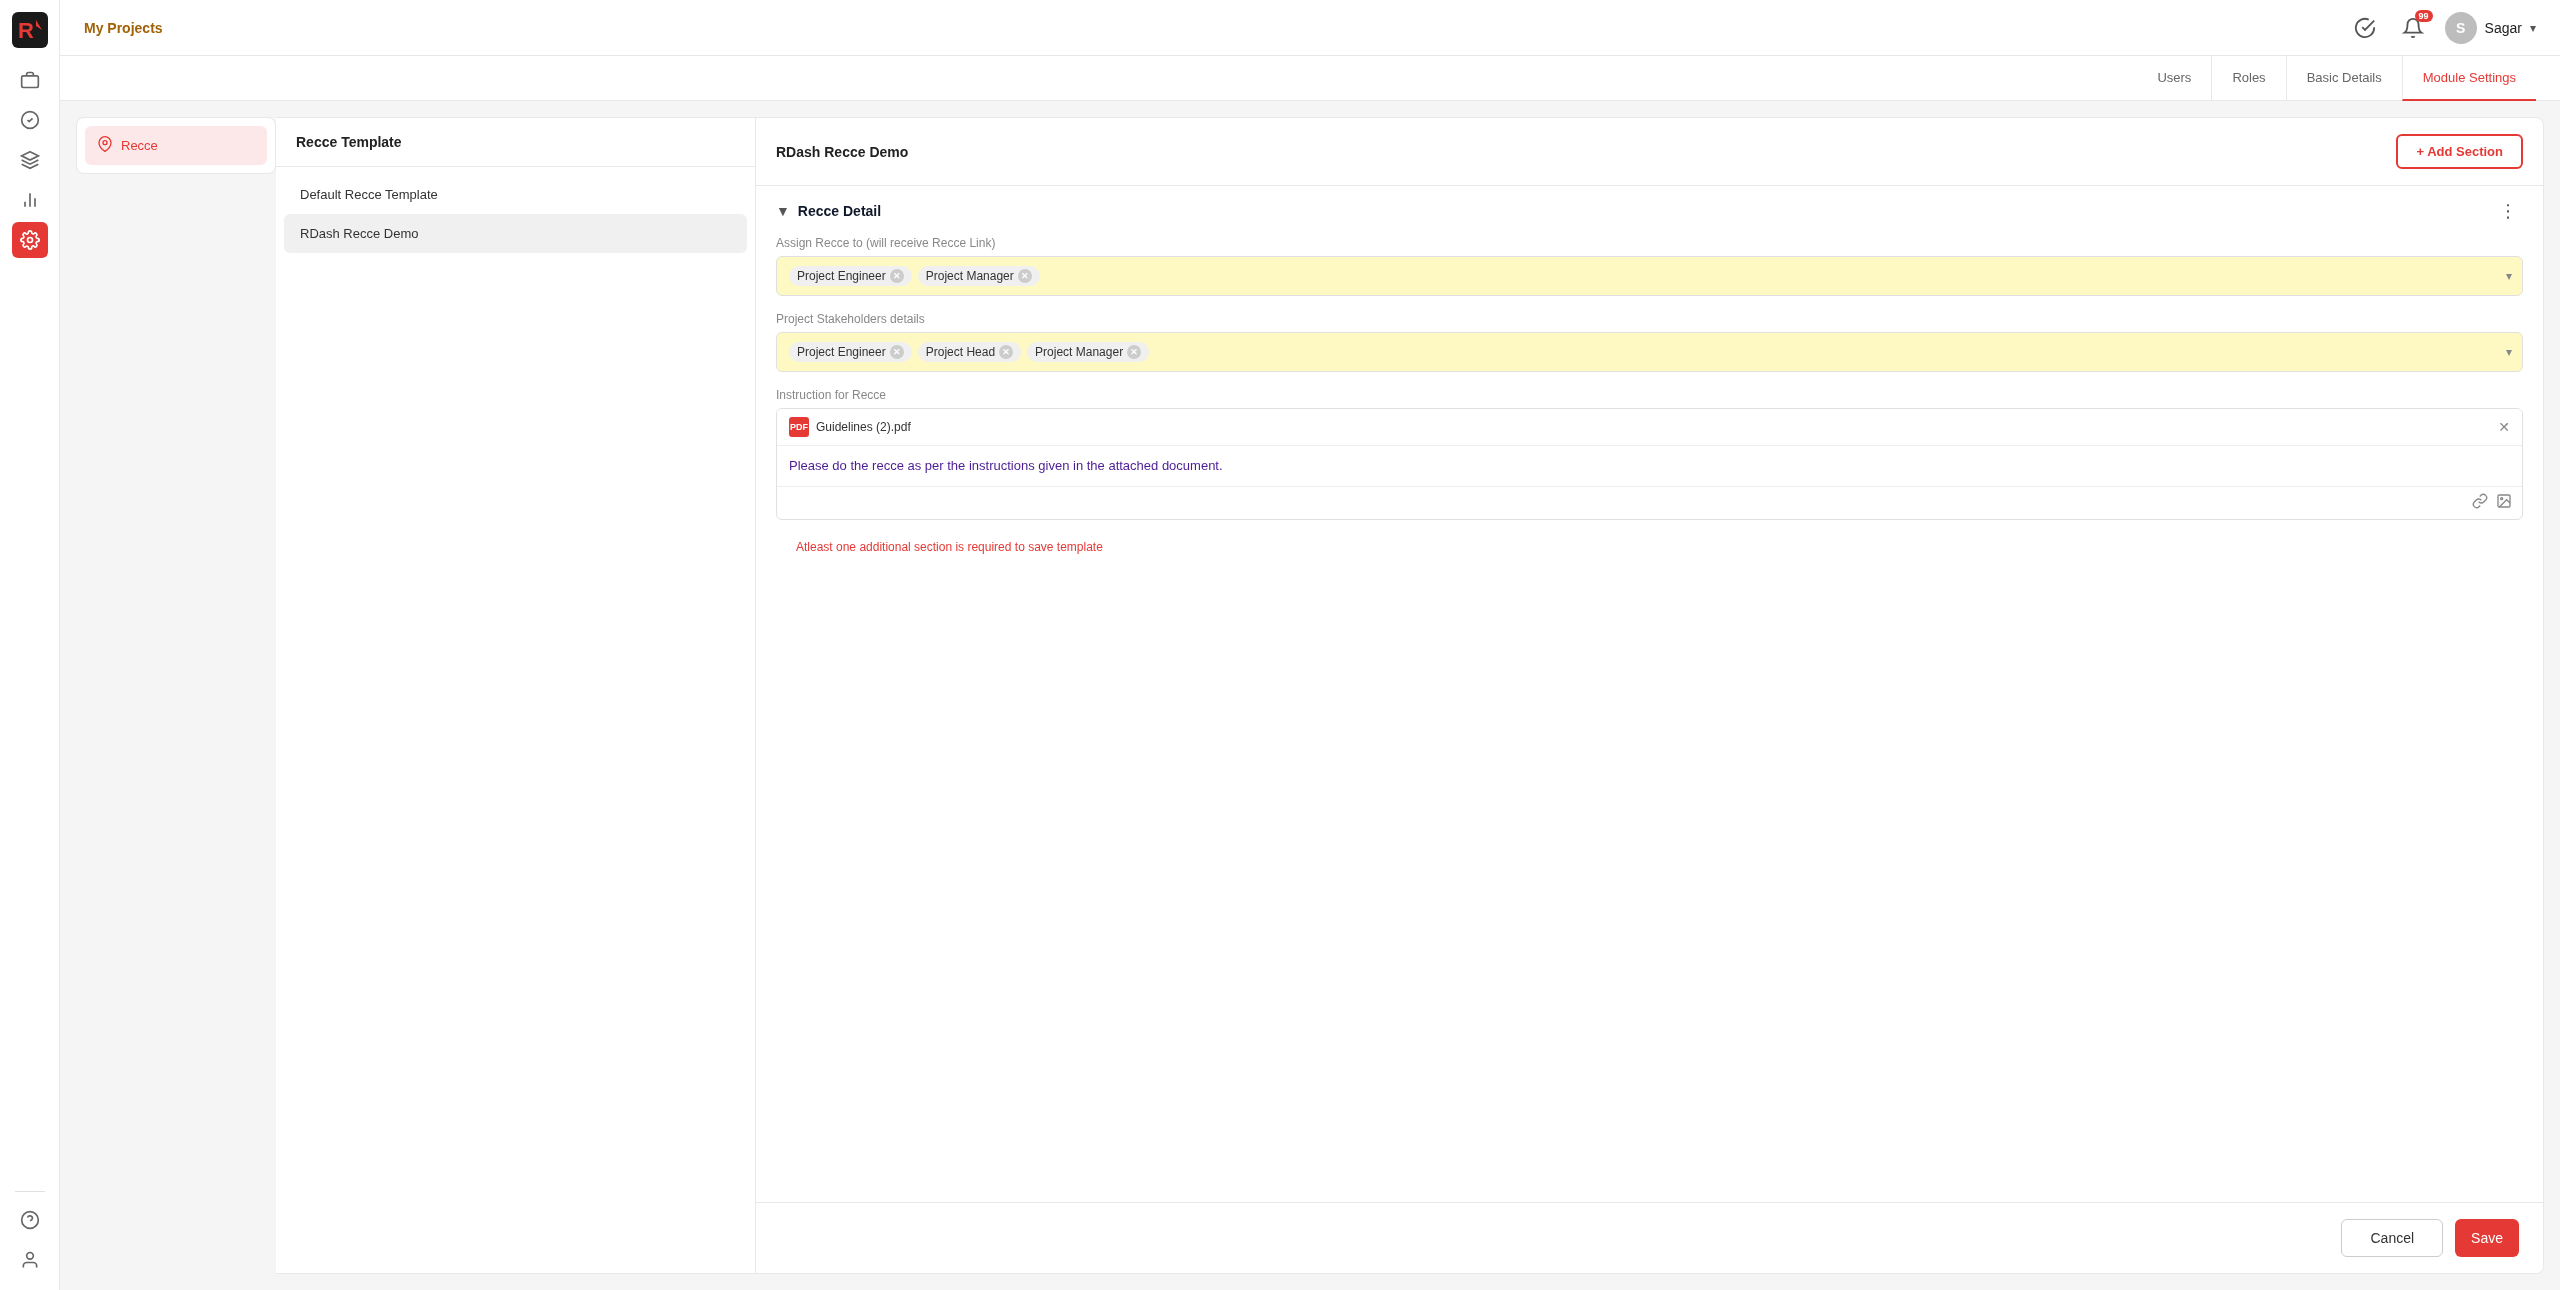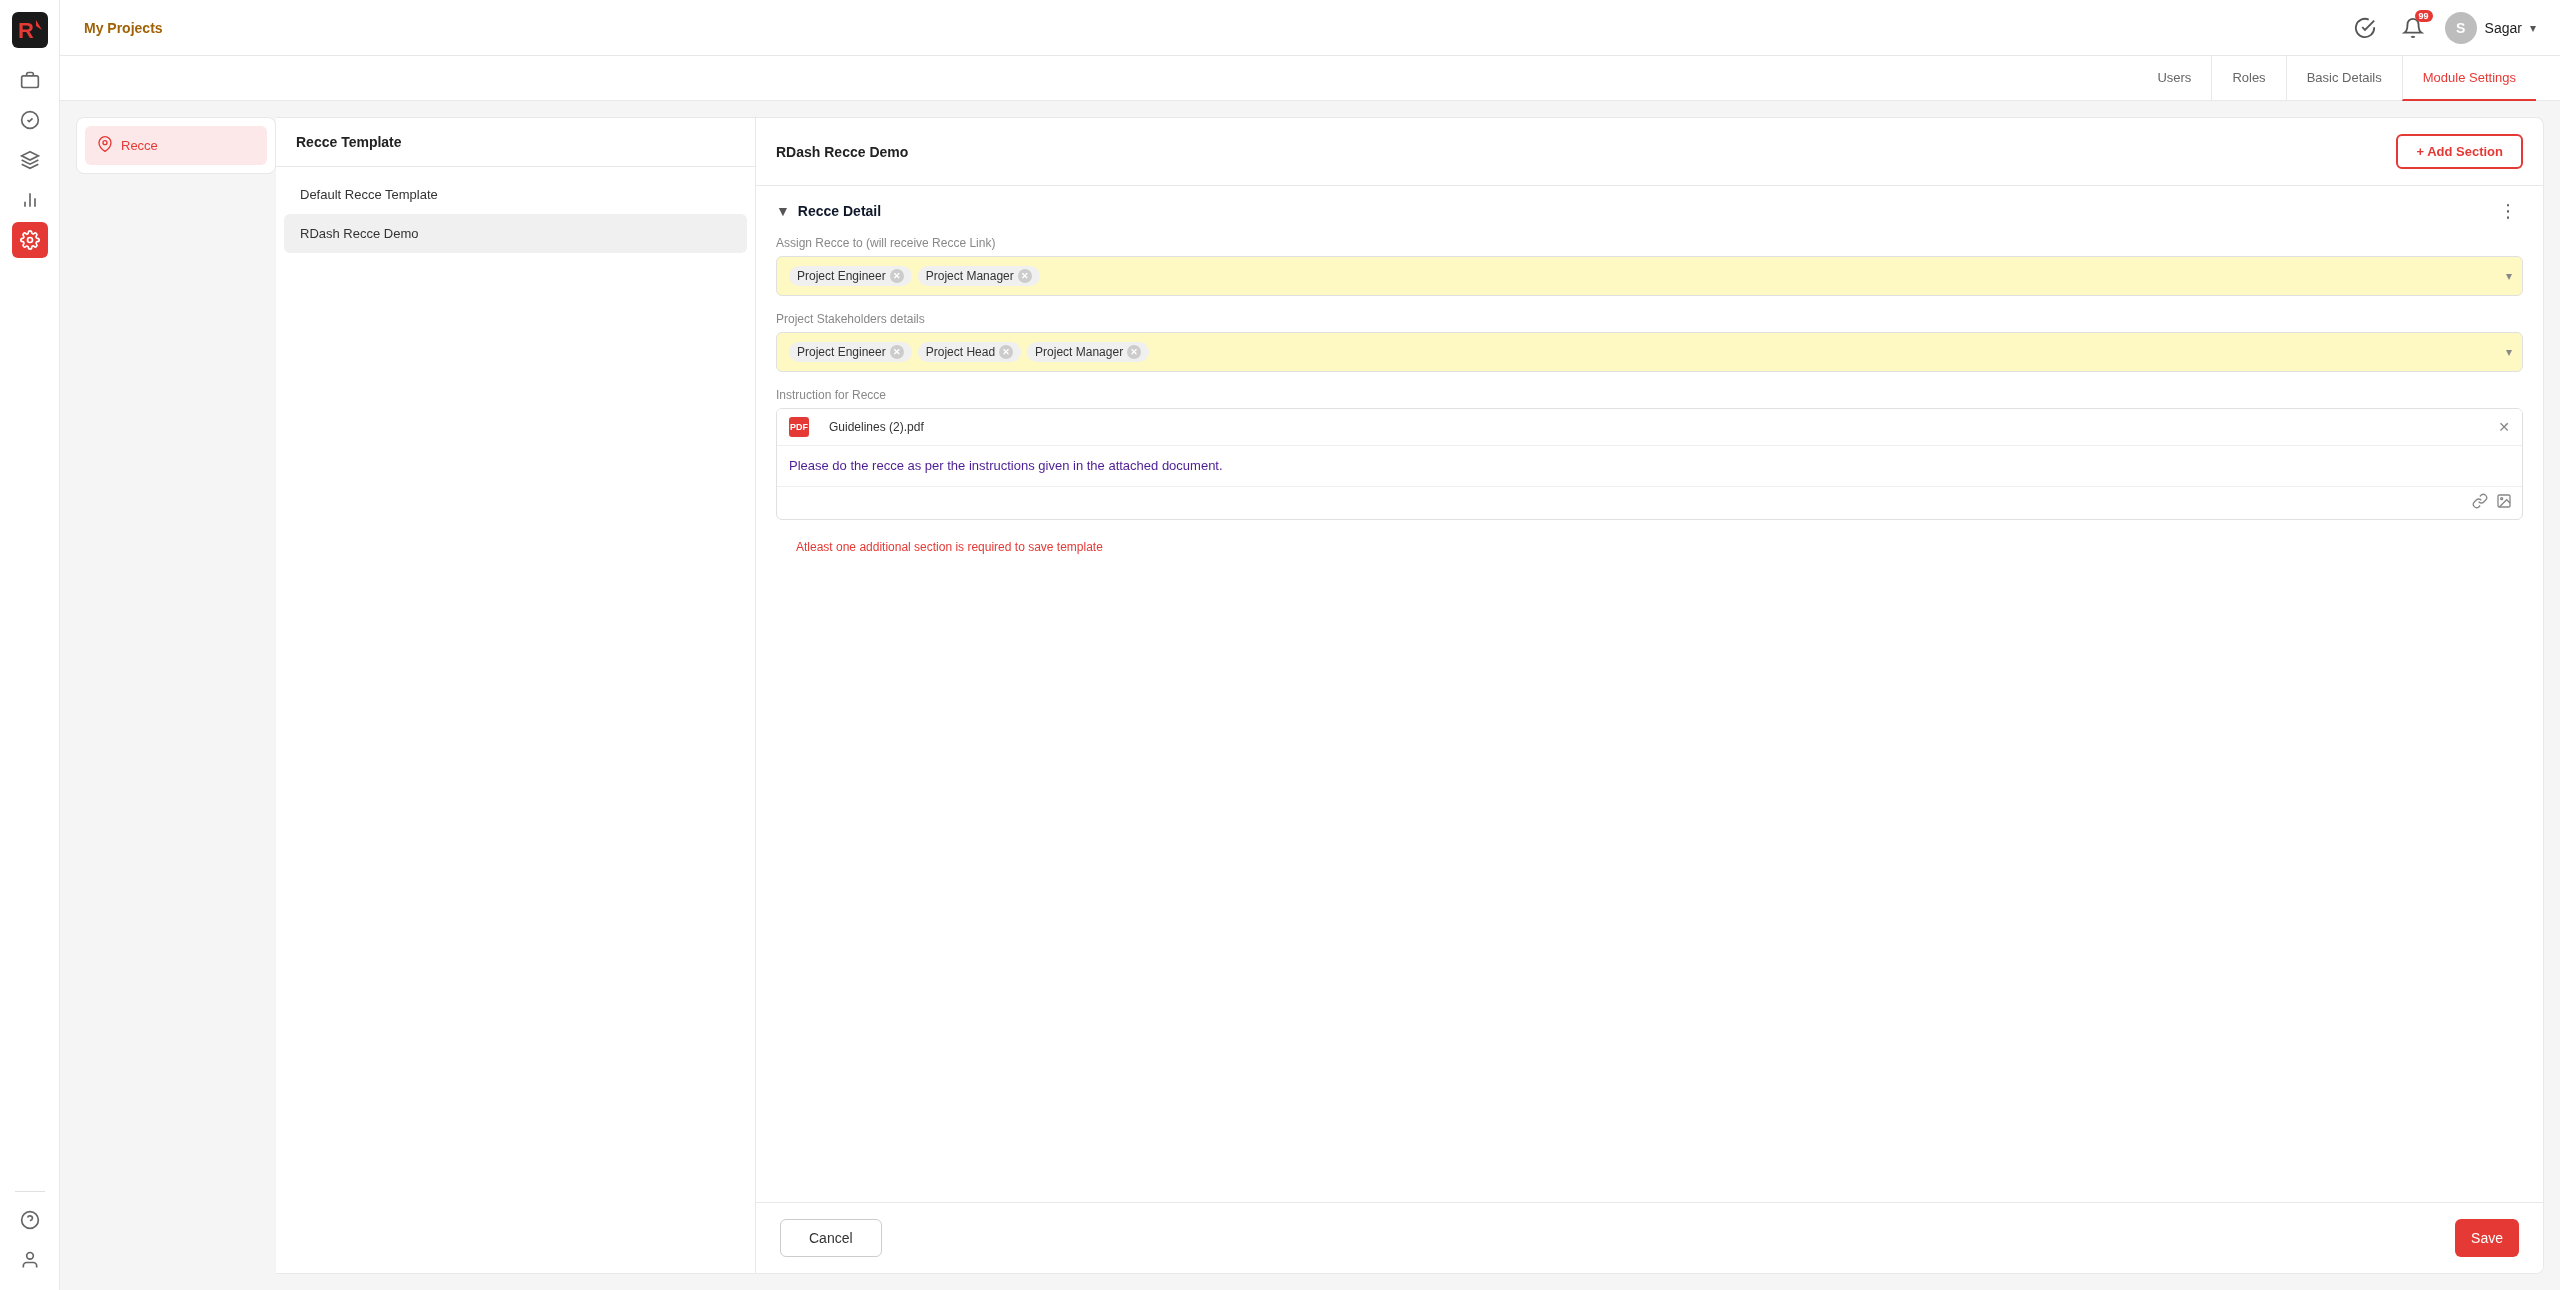--- a/index.html
+++ b/index.html
@@ -352,21 +352,21 @@
     }
 
     .instruction-field {
       border: 1px solid #e0e0e0;
       border-radius: 6px;
       overflow: hidden;
     }
     .attachment-bar {
       display: flex;
       align-items: center;
-      gap: 20px;
+      gap: 7px;
       padding: 8px 12px;
       background: #fff;
       border-bottom: 1px solid #eee;
     }
     .attachment-icon {
       width: 20px;
       height: 20px;
       background: #e53935;
       border-radius: 3px;
       display: flex;
@@ -410,21 +410,21 @@
       font-size: 12px;
       color: #e53935;
       padding: 4px 20px 8px;
     }
 
     
     .bottom-actions {
       border-top: 1px solid #e8e8e8;
       padding: 16px 24px;
       display: flex;
-      justify-content: space-between;
+      justify-content: flex-end;
       gap: 12px;
       background: #fff;
       flex-shrink: 0;
     }
     .btn-cancel {
       background: #fff;
       border: 1px solid #ccc;
       color: #333;
       padding: 10px 28px;
       border-radius: 6px;

